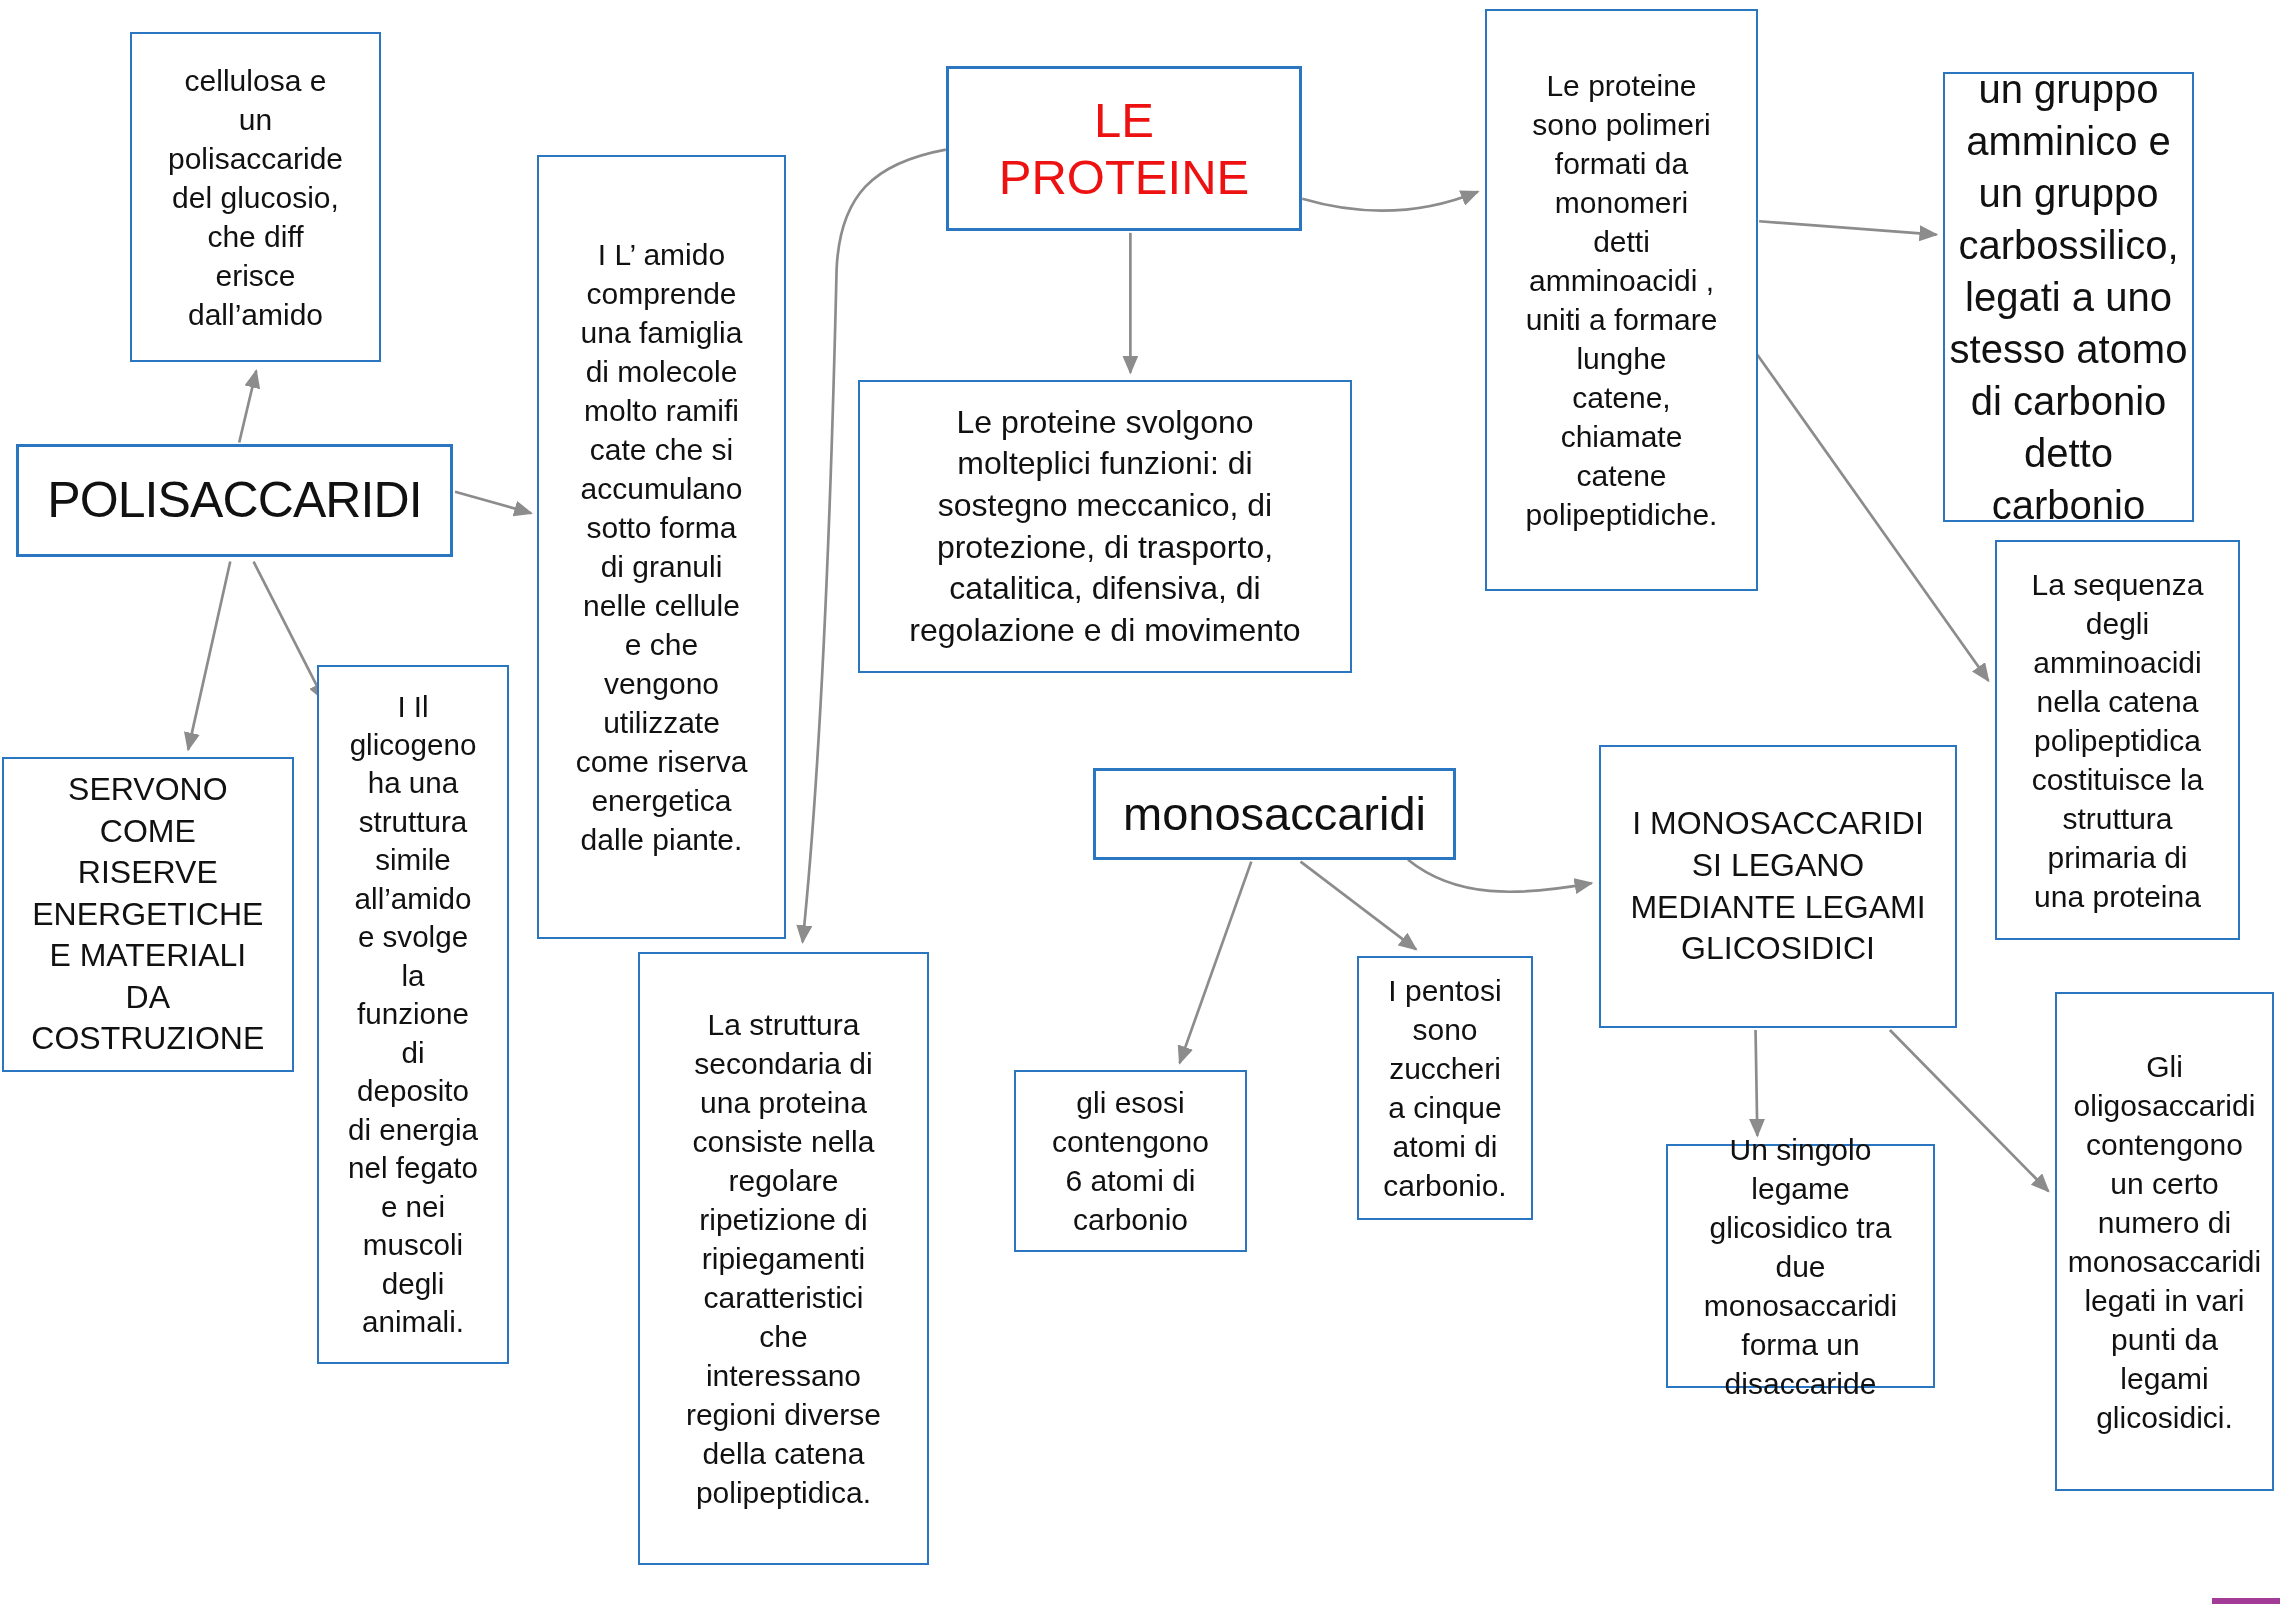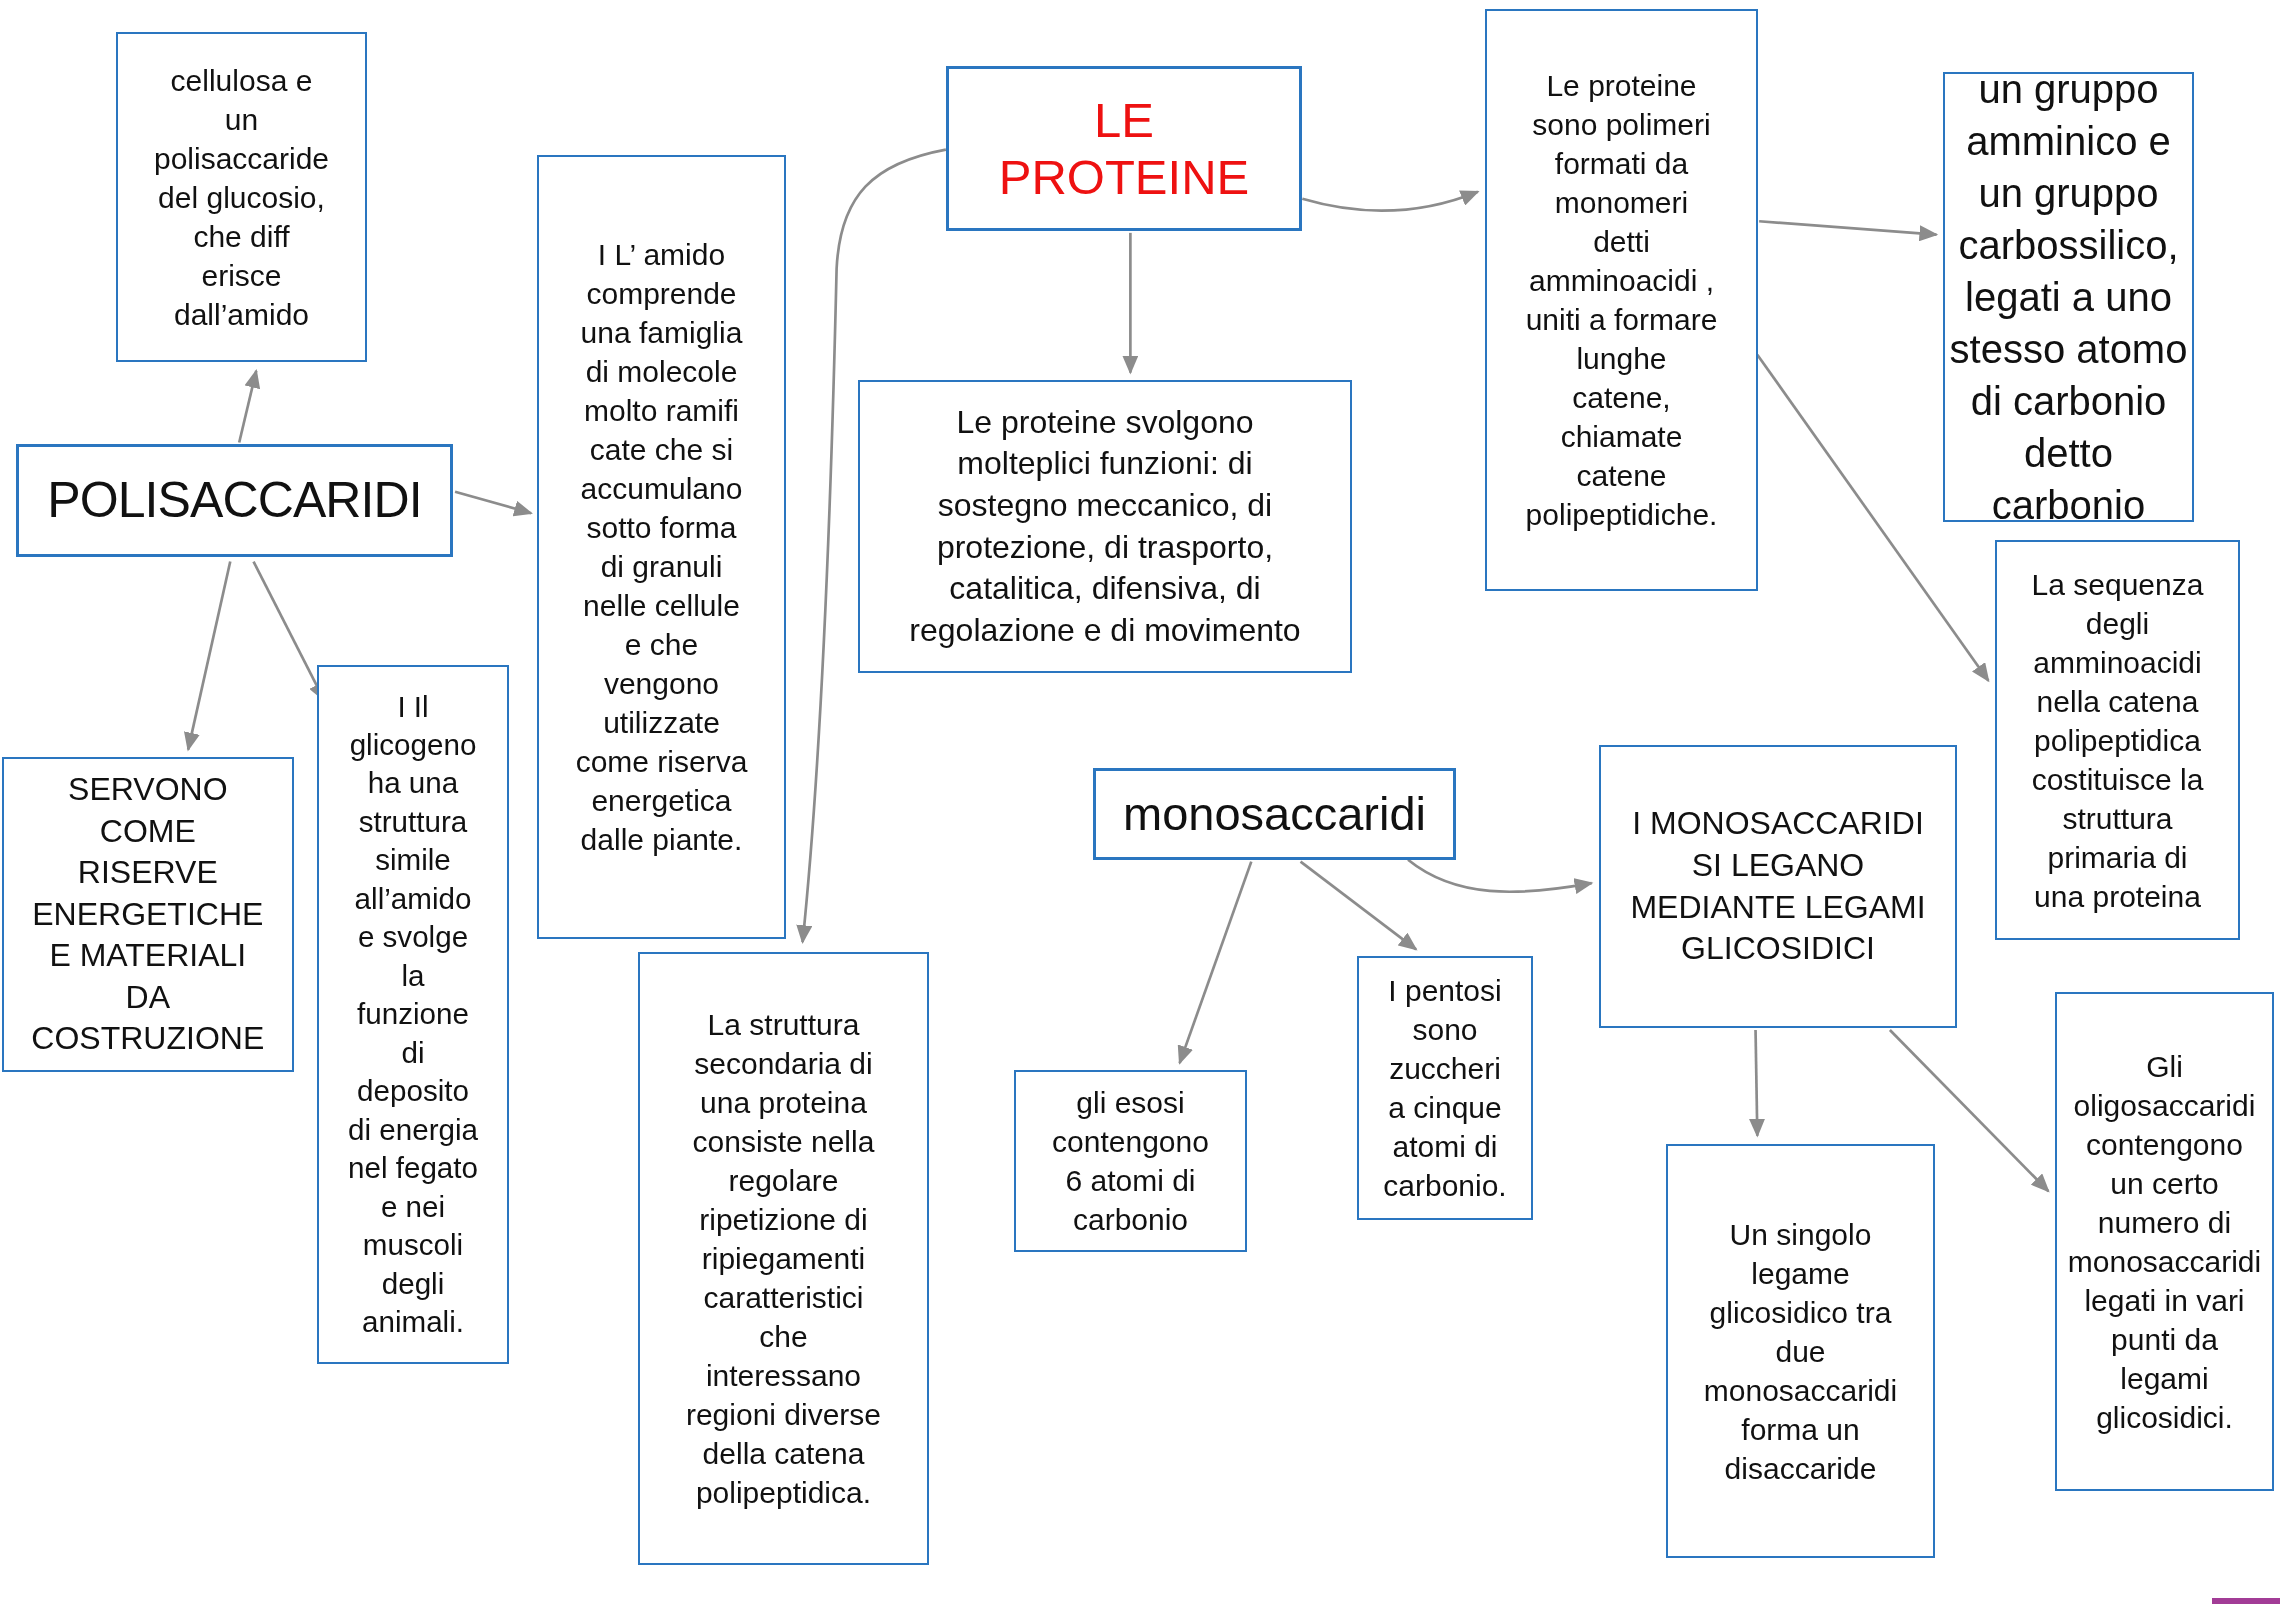--- a/index.html
+++ b/index.html
@@ -51,21 +51,21 @@
       <path d="M 1572 960 C 1625 1003 1694 1001 1777 986" marker-end="url(#ah)"></path>
       <line x1="1397" y1="962" x2="1317" y2="1187" marker-end="url(#ah)"></line>
       <line x1="1452" y1="962" x2="1581" y2="1060" marker-end="url(#ah)"></line>
       <line x1="1960" y1="1150" x2="1962" y2="1268" marker-end="url(#ah)"></line>
       <line x1="2110" y1="1150" x2="2287" y2="1330" marker-end="url(#ah)"></line>
     </g>
   </svg>
 
   <div class="node title-box" style="left:16px;top:444px;width:437px;height:113px;font-size:50px;letter-spacing:-0.9px;">POLISACCARIDI</div>
 
-  <div class="node" style="left:116px;top:32px;width:251px;height:330px;font-size:30px;">cellulosa e
+  <div class="node" style="left:130px;top:32px;width:251px;height:330px;font-size:30px;">cellulosa e
 un
 polisaccaride
 del glucosio,
 che diff
 erisce
 dall’amido</div>
 
   <div class="node" style="left:1.8px;top:757px;width:292px;height:315px;font-size:32px;">SERVONO
 COME
 RISERVE
@@ -178,21 +178,21 @@
 6 atomi di
 carbonio</div>
 
   <div class="node" style="left:1357px;top:956px;width:176px;height:264px;font-size:30px;">I pentosi
 sono
 zuccheri
 a cinque
 atomi di
 carbonio.</div>
 
-  <div class="node" style="left:1666px;top:1144px;width:269px;height:414px;font-size:30px;">Un singolo
+  <div class="node" style="left:1666px;top:1144px;width:269px;height:244px;font-size:30px;">Un singolo
 legame
 glicosidico tra
 due
 monosaccaridi
 forma un
 disaccaride</div>
 
   <div class="node" style="left:2055px;top:992px;width:219px;height:499px;font-size:30px;">Gli
 oligosaccaridi
 contengono

